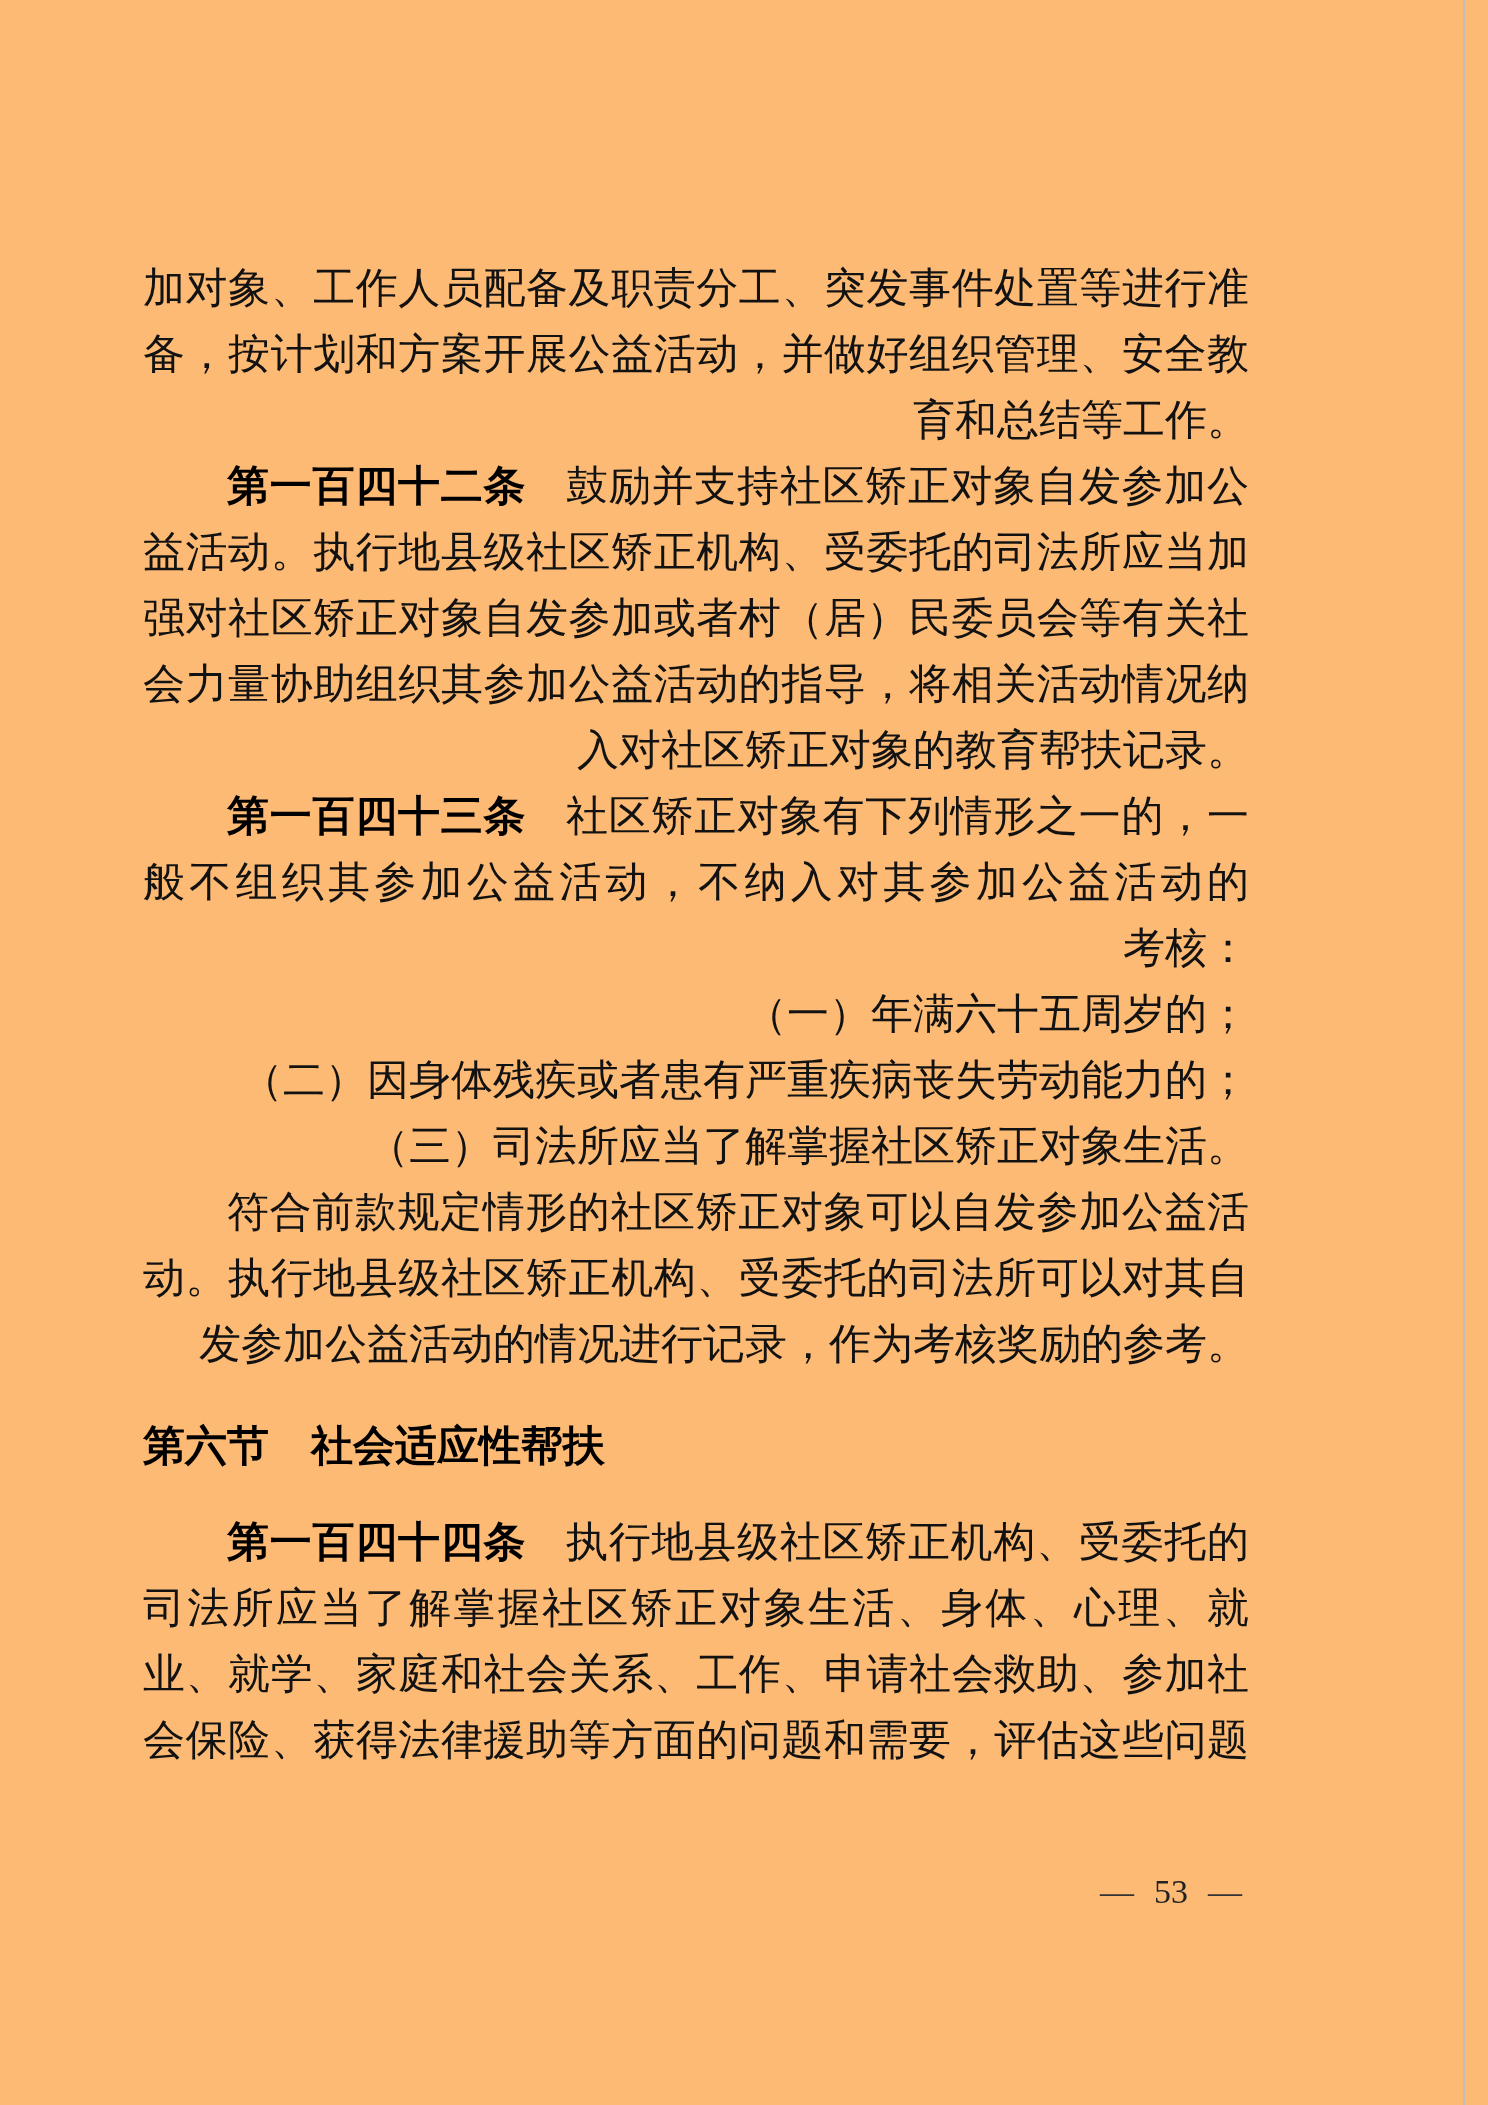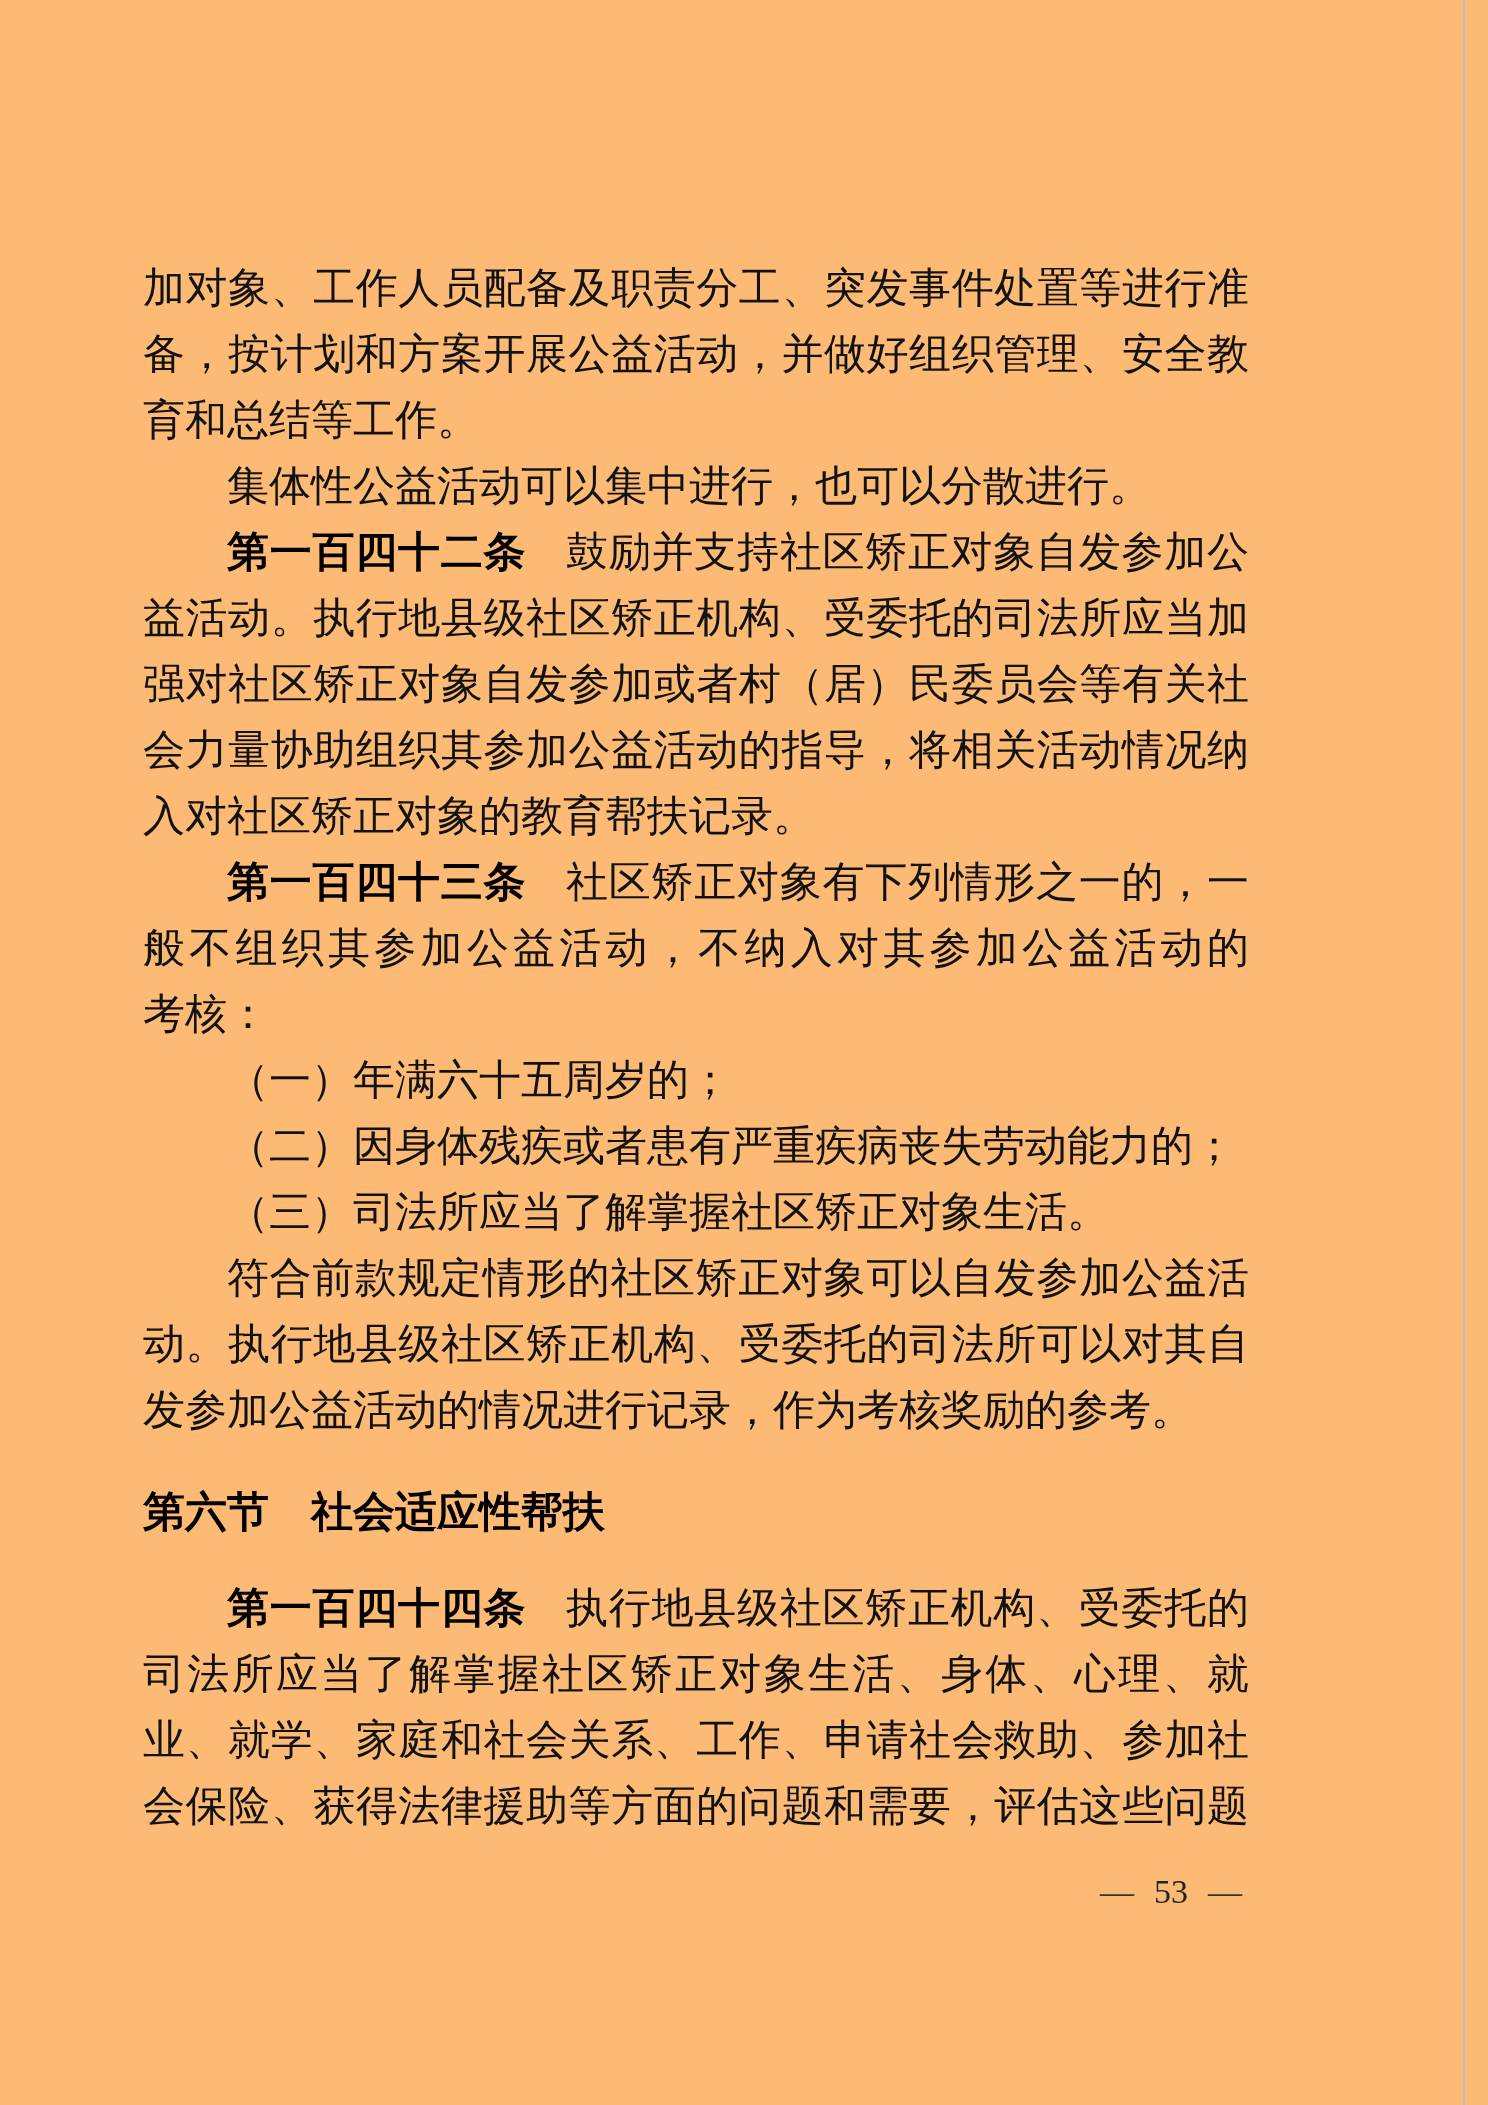--- a/index.html
+++ b/index.html
@@ -20,21 +20,21 @@
     position: absolute;
     left: 143px;
     top: 255px;
     width: 1106px;
   }
   .line {
     height: 66px;
     line-height: 66px;
     font-size: 42px;
     white-space: nowrap;
-    text-align: left;
+    text-align: right;
   }
   .line.justify {
     text-align: justify;
     text-align-last: justify;
   }
   .line.indent {
     padding-left: 84px;
   }
   .art {
     font-weight: 700;
@@ -82,21 +82,20 @@
 </head>
 <body>
 
 <div class="page">
 
   <main class="text-block">
 
     <div class="line justify">加对象、工作人员配备及职责分工、突发事件处置等进行准</div>
     <div class="line justify">备，按计划和方案开展公益活动，并做好组织管理、安全教</div>
     <div class="line">育和总结等工作。</div>
-    <div class="line indent">集体性公益活动可以集中进行，也可以分散进行。</div>
 
     <div class="line justify indent">
       <b class="art">第一百四十二条</b><span>鼓励并支持社区矫正对象自发参加公</span>
     </div>
     <div class="line justify">益活动。执行地县级社区矫正机构、受委托的司法所应当加</div>
     <div class="line justify">强对社区矫正对象自发参加或者村（居）民委员会等有关社</div>
     <div class="line justify">会力量协助组织其参加公益活动的指导，将相关活动情况纳</div>
     <div class="line">入对社区矫正对象的教育帮扶记录。</div>
 
     <div class="line justify indent">

